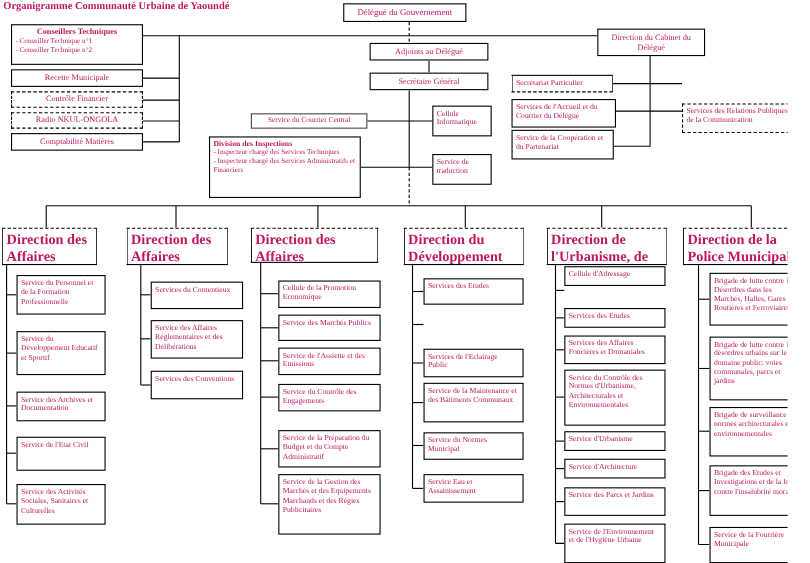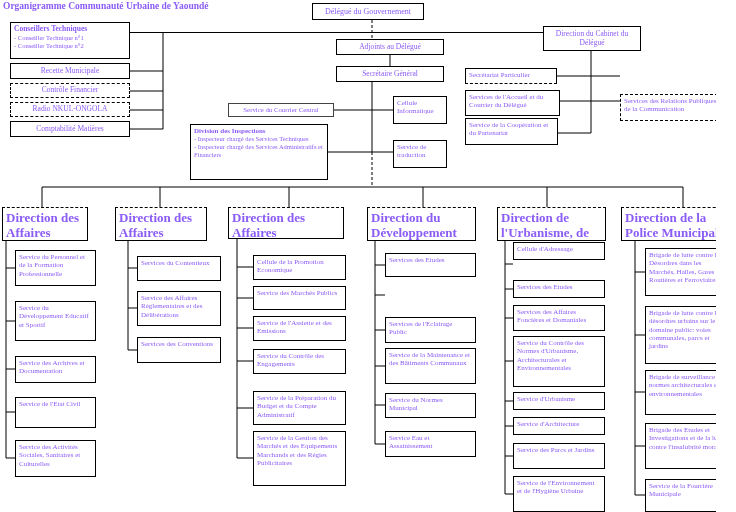--- a/index.html
+++ b/index.html
@@ -1,17 +1,17 @@
 <!DOCTYPE html>
 <html><head>
 <meta charset="utf-8">
 <style>
   html,body{margin:0;padding:0;background:#fff;}
   .canvas{position:relative;width:716px;height:512px;background:#fff;overflow:hidden;
-          font-family:"Liberation Serif","DejaVu Serif",serif;color:#8b5cf6;}
+          font-family:"Liberation Serif","DejaVu Serif",serif;color:#be185d;}
   svg.wires{position:absolute;left:0;top:0;z-index:0;}
   .box{position:absolute;border:1px solid #000;background:#fff;box-sizing:border-box;
        font-size:7px;line-height:1.18;padding:2px 3px;overflow:hidden;z-index:1;}
   .c{display:flex;align-items:center;justify-content:center;text-align:center;}
   .b{font-weight:normal;}
   .hdr{font-weight:bold;font-size:13px;border-top:1px dashed #000;}
   .dotted{border-style:dashed;}
   .db{border-bottom-style:dashed;}
   .title{position:absolute;left:3px;top:1px;font-weight:bold;font-size:9.5px;z-index:1;}
   .bt{font-weight:bold;}
@@ -102,21 +102,21 @@
   </svg>
 
   <div class="title">Organigramme Communauté Urbaine de Yaoundé</div>
 
   <div class="box c b" style="left:312px;top:3px;width:112px;height:17px;border-width:1.5px;font-size:8px">Délégué du Gouvernement</div>
   <div class="box c b" style="left:336px;top:39px;width:108px;height:16px;font-size:7.5px">Adjoints au Délégué</div>
   <div class="box c b" style="left:336px;top:66px;width:108px;height:16px;font-size:7.5px">Secrétaire Général</div>
   <div class="box c b" style="left:543px;top:26px;width:98px;height:25px;font-size:7.5px">Direction du Cabinet du Délégué</div>
 
   <div class="box" style="left:10px;top:22px;width:120px;height:37px">
-    <div class="bt" style="font-size:7.5px">Conseillers Techniques</div>
+    <div class="bt" style="text-align:center;font-size:7.5px">Conseillers Techniques</div>
     <div class="bi">- Conseiller Technique n°1</div>
     <div class="bi">- Conseiller Technique n°2</div>
   </div>
   <div class="box c b" style="left:10px;top:63px;width:120px;height:16px;font-size:7.5px">Recette Municipale</div>
   <div class="box c b dotted" style="left:10px;top:83px;width:120px;height:15px;font-size:7.5px">Contrôle Financier</div>
   <div class="box c b dotted" style="left:10px;top:102px;width:120px;height:15px;font-size:7.5px">Radio NKUL-ONGOLA</div>
   <div class="box c b" style="left:10px;top:121px;width:120px;height:16px;font-size:7.5px">Comptabilité Matières</div>
 
   <div class="box c sm" style="left:228px;top:103px;width:106px;height:14px;border-color:#444">Service du Courrier Central</div>
   <div class="box" style="left:190px;top:124px;width:138px;height:56px">

